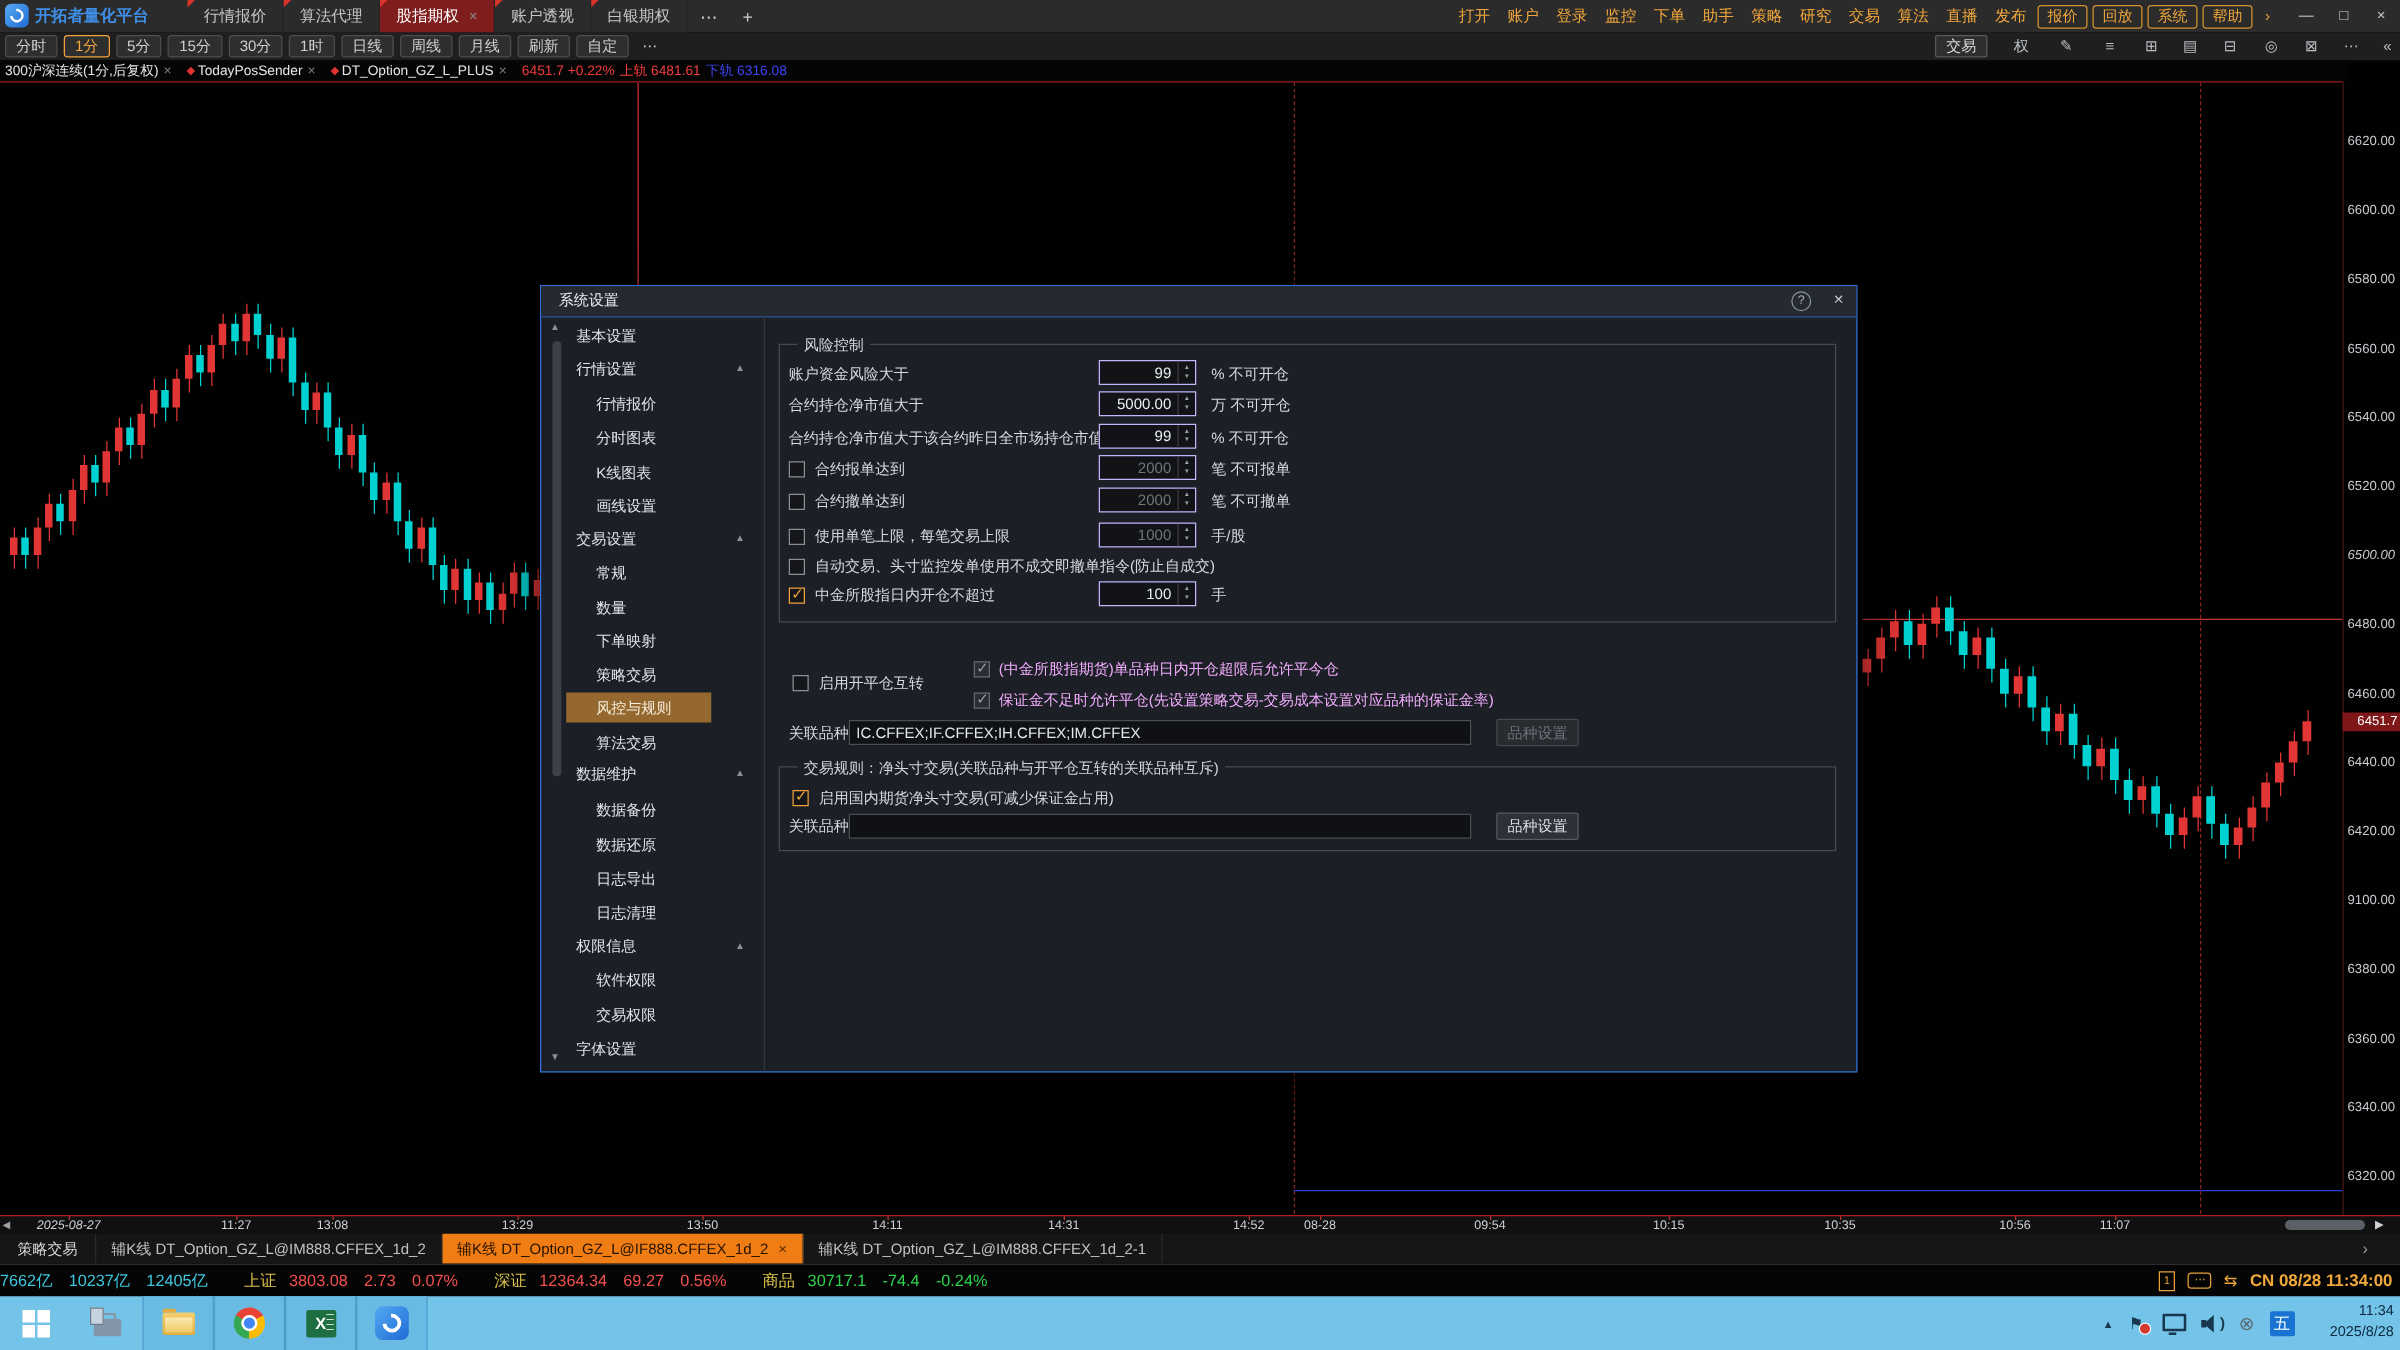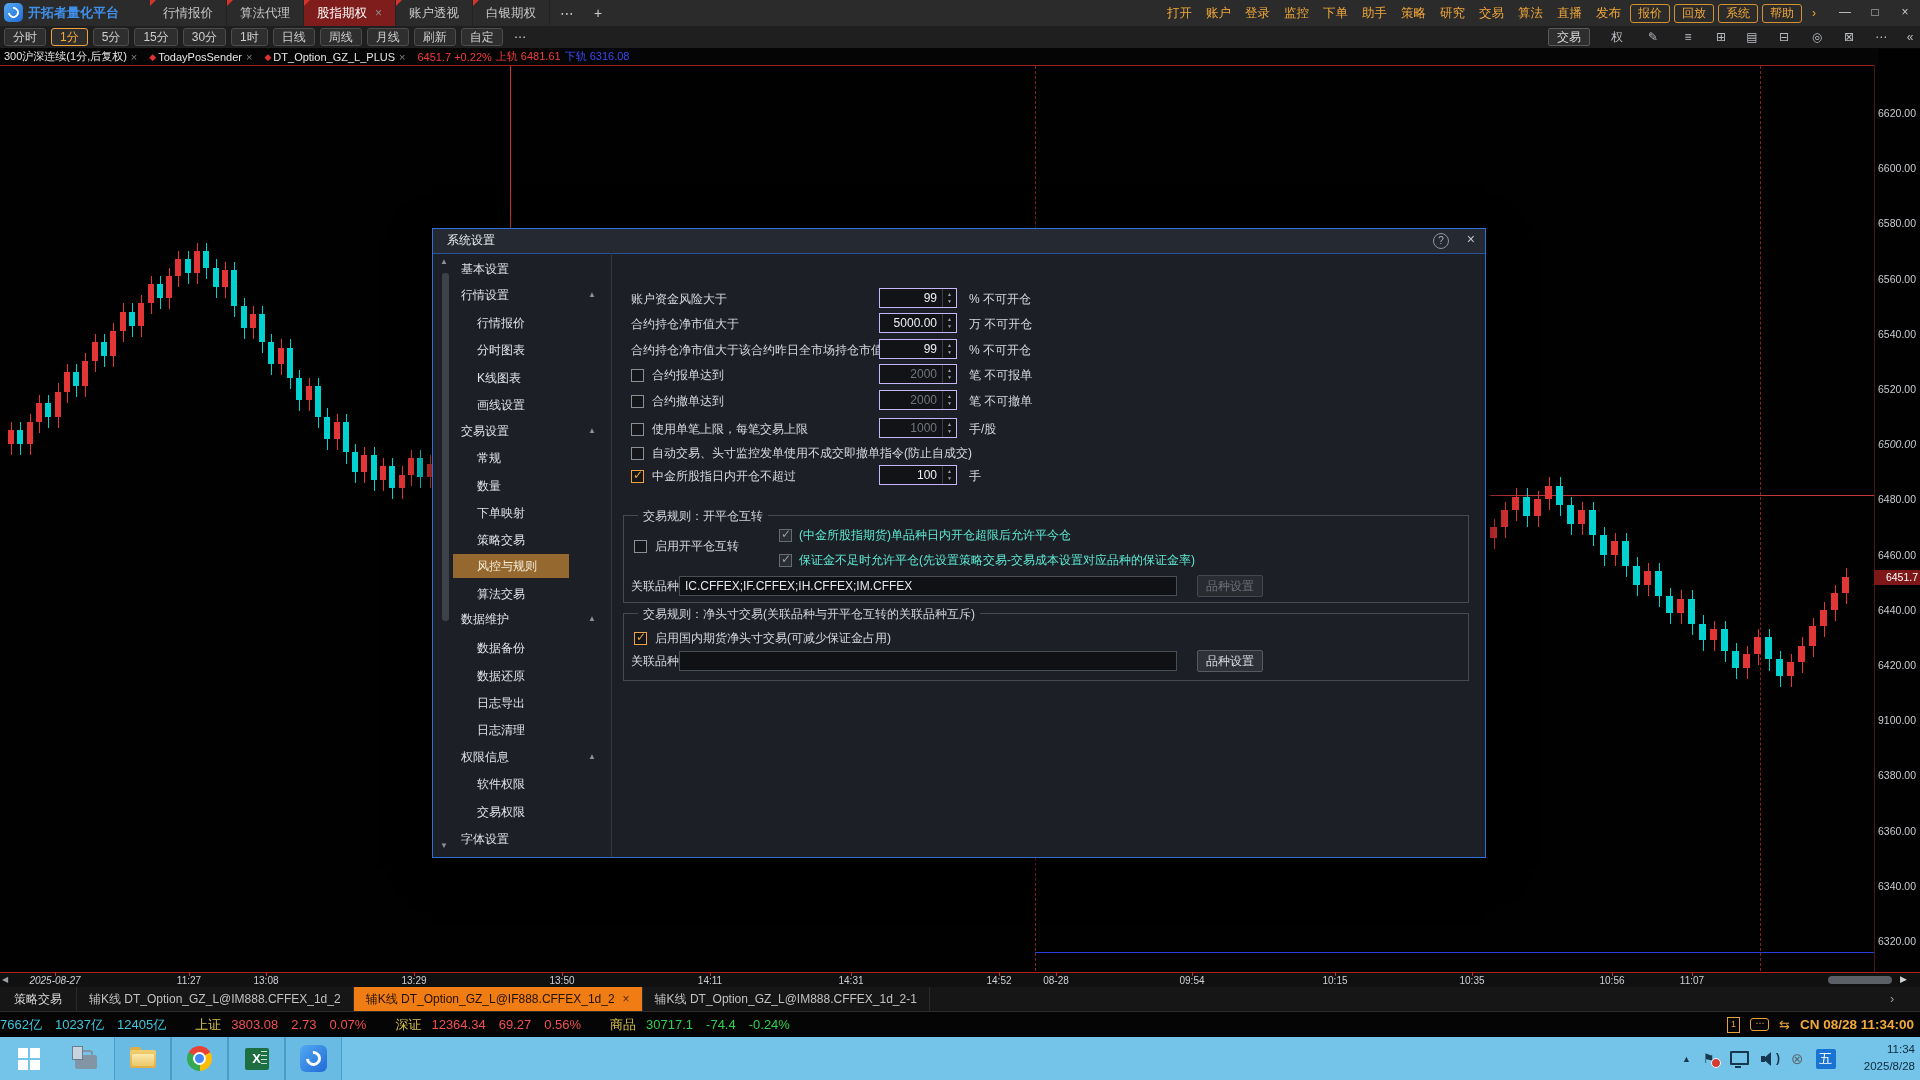--- a/index.html
+++ b/index.html
@@ -125,21 +125,21 @@
   .cb.checked::after{content:"✓";position:absolute;left:1px;top:-3px;color:#f4a83c;font-size:12px;font-weight:bold;}
   .cb.dchecked{border-color:#666b72;background:#2a2d33;}
   .cb.dchecked::after{content:"✓";position:absolute;left:1px;top:-3px;color:#9a9ea6;font-size:12px;font-weight:bold;}
   .spin{position:absolute;left:248px;top:0;width:78px;height:20px;background:#111317;border:1px solid #c4b5fd;display:flex;align-items:center;box-sizing:border-box;}
   .spin-val{flex:1;text-align:right;padding-right:5px;font-size:12px;color:#eceff3;}
   .spin-val.disabled{color:#72767d;}
   .spin-ar{width:13px;height:100%;display:flex;flex-direction:column;align-items:center;justify-content:center;color:#9ba0a8;font-size:5px;line-height:5px;border-left:1px solid #3a3d43;gap:2px;}
   .unit{position:absolute;left:338px;font-size:12px;color:#d6d9de;white-space:nowrap;}
   .dlg-label{position:absolute;height:22px;line-height:22px;font-size:12px;color:#d6d9de;white-space:nowrap;}
   .enable-row{position:absolute;height:22px;display:flex;align-items:center;font-size:12px;white-space:nowrap;}
-  .subcb{position:absolute;left:346px;height:18px;display:flex;align-items:center;font-size:12px;color:#5eead4;white-space:nowrap;}
+  .subcb{position:absolute;left:346px;height:18px;display:flex;align-items:center;font-size:12px;color:#f0abfc;white-space:nowrap;}
   .subcb .cb{margin-right:7px;}
   .dlg-input{position:absolute;left:246px;width:498px;height:20px;background:#0f1114;border:1px solid #4a4e55;color:#e4e7eb;font-size:12px;padding:0 5px;font-family:inherit;box-sizing:border-box;}
   .dlg-btn{position:absolute;left:764px;width:66px;height:22px;background:#2e3238;border:1px solid #565a61;color:#dcdfe3;font-size:12px;text-align:center;line-height:20px;border-radius:2px;box-sizing:border-box;}
   .dlg-btn.disabled{color:#6e7278;border-color:#44474d;background:#282b30;}
 </style>
 </head>
 <body>
 
 <div class="chartband"></div>
 
@@ -559,20 +559,23 @@
       <div class="side-item" style="top: 462px; left: 44px;">日志导出</div>
       <div class="side-item" style="top: 489px; left: 44px;">日志清理</div>
       <div class="side-item" style="top: 516px; left: 28px;">权限信息</div>
       <span class="side-arrow" style="top: 516px;">▲</span>
       <div class="side-item" style="top: 543px; left: 44px;">软件权限</div>
       <div class="side-item" style="top: 571px; left: 44px;">交易权限</div>
       <div class="side-item" style="top: 598px; left: 28px;">字体设置</div>
     </div>
   <div class="dlg-divider"></div>
 
+  <div class="group" style="left:190px;top:46px;width:846px;height:223px">
+    <span class="gtitle">风险控制</span>
+  </div>
   <div id="risk-rows">
       <div class="riskrow" style="top: 59px;">
         <span class="lbl">账户资金风险大于</span>
         <div class="spin">
           <span class="spin-val">99</span>
           <div class="spin-ar">
             <span>▲</span>
             <span>▼</span>
           </div>
         </div>
@@ -647,23 +650,20 @@
           <span class="spin-val">100</span>
           <div class="spin-ar">
             <span>▲</span>
             <span>▼</span>
           </div>
         </div>
         <span class="unit">手</span>
       </div>
     </div>
 
-  <div class="group" style="left:190px;top:286px;width:846px;height:88px">
-    <span class="gtitle">交易规则：开平仓互转</span>
-  </div>
   <div class="enable-row" style="left:201px;top:306px">
     <span class="cb"></span>
     <span class="lbl">启用开平仓互转</span>
   </div>
   <div id="rule1-checks">
       <div class="subcb" style="top: 297px;">
         <span class="cb dchecked"></span>
         <span>(中金所股指期货)单品种日内开仓超限后允许平今仓</span>
       </div>
       <div class="subcb" style="top: 322px;">

